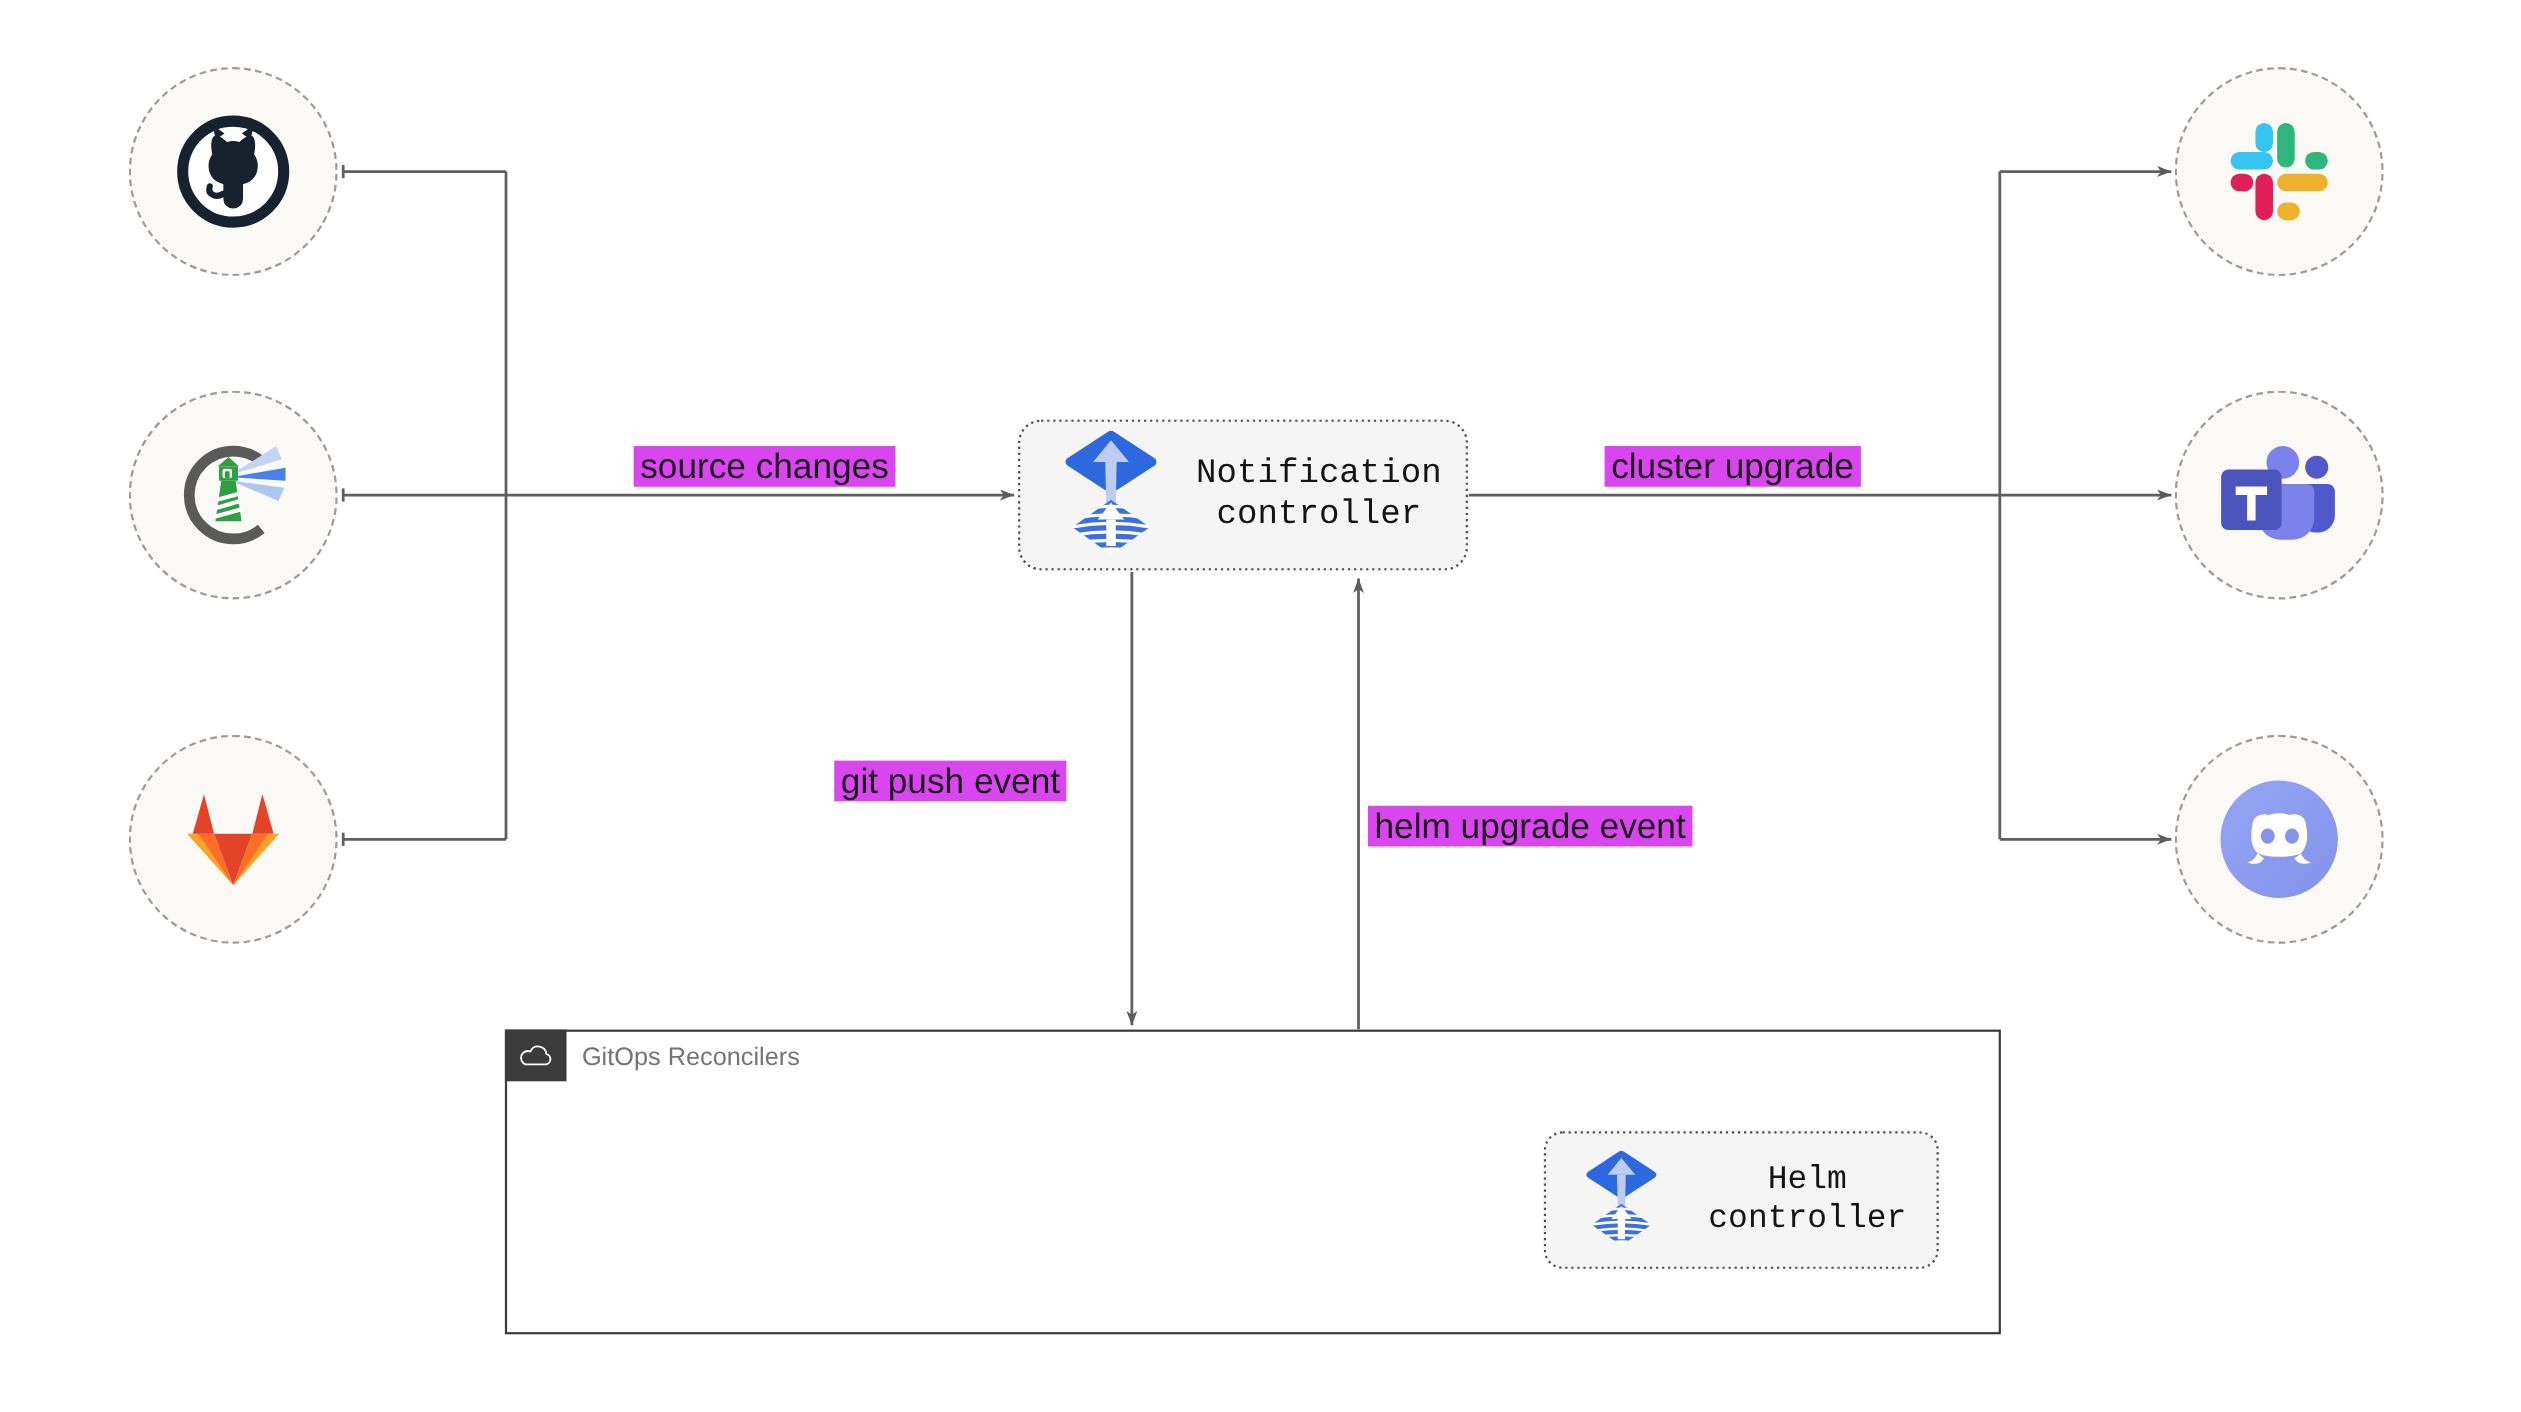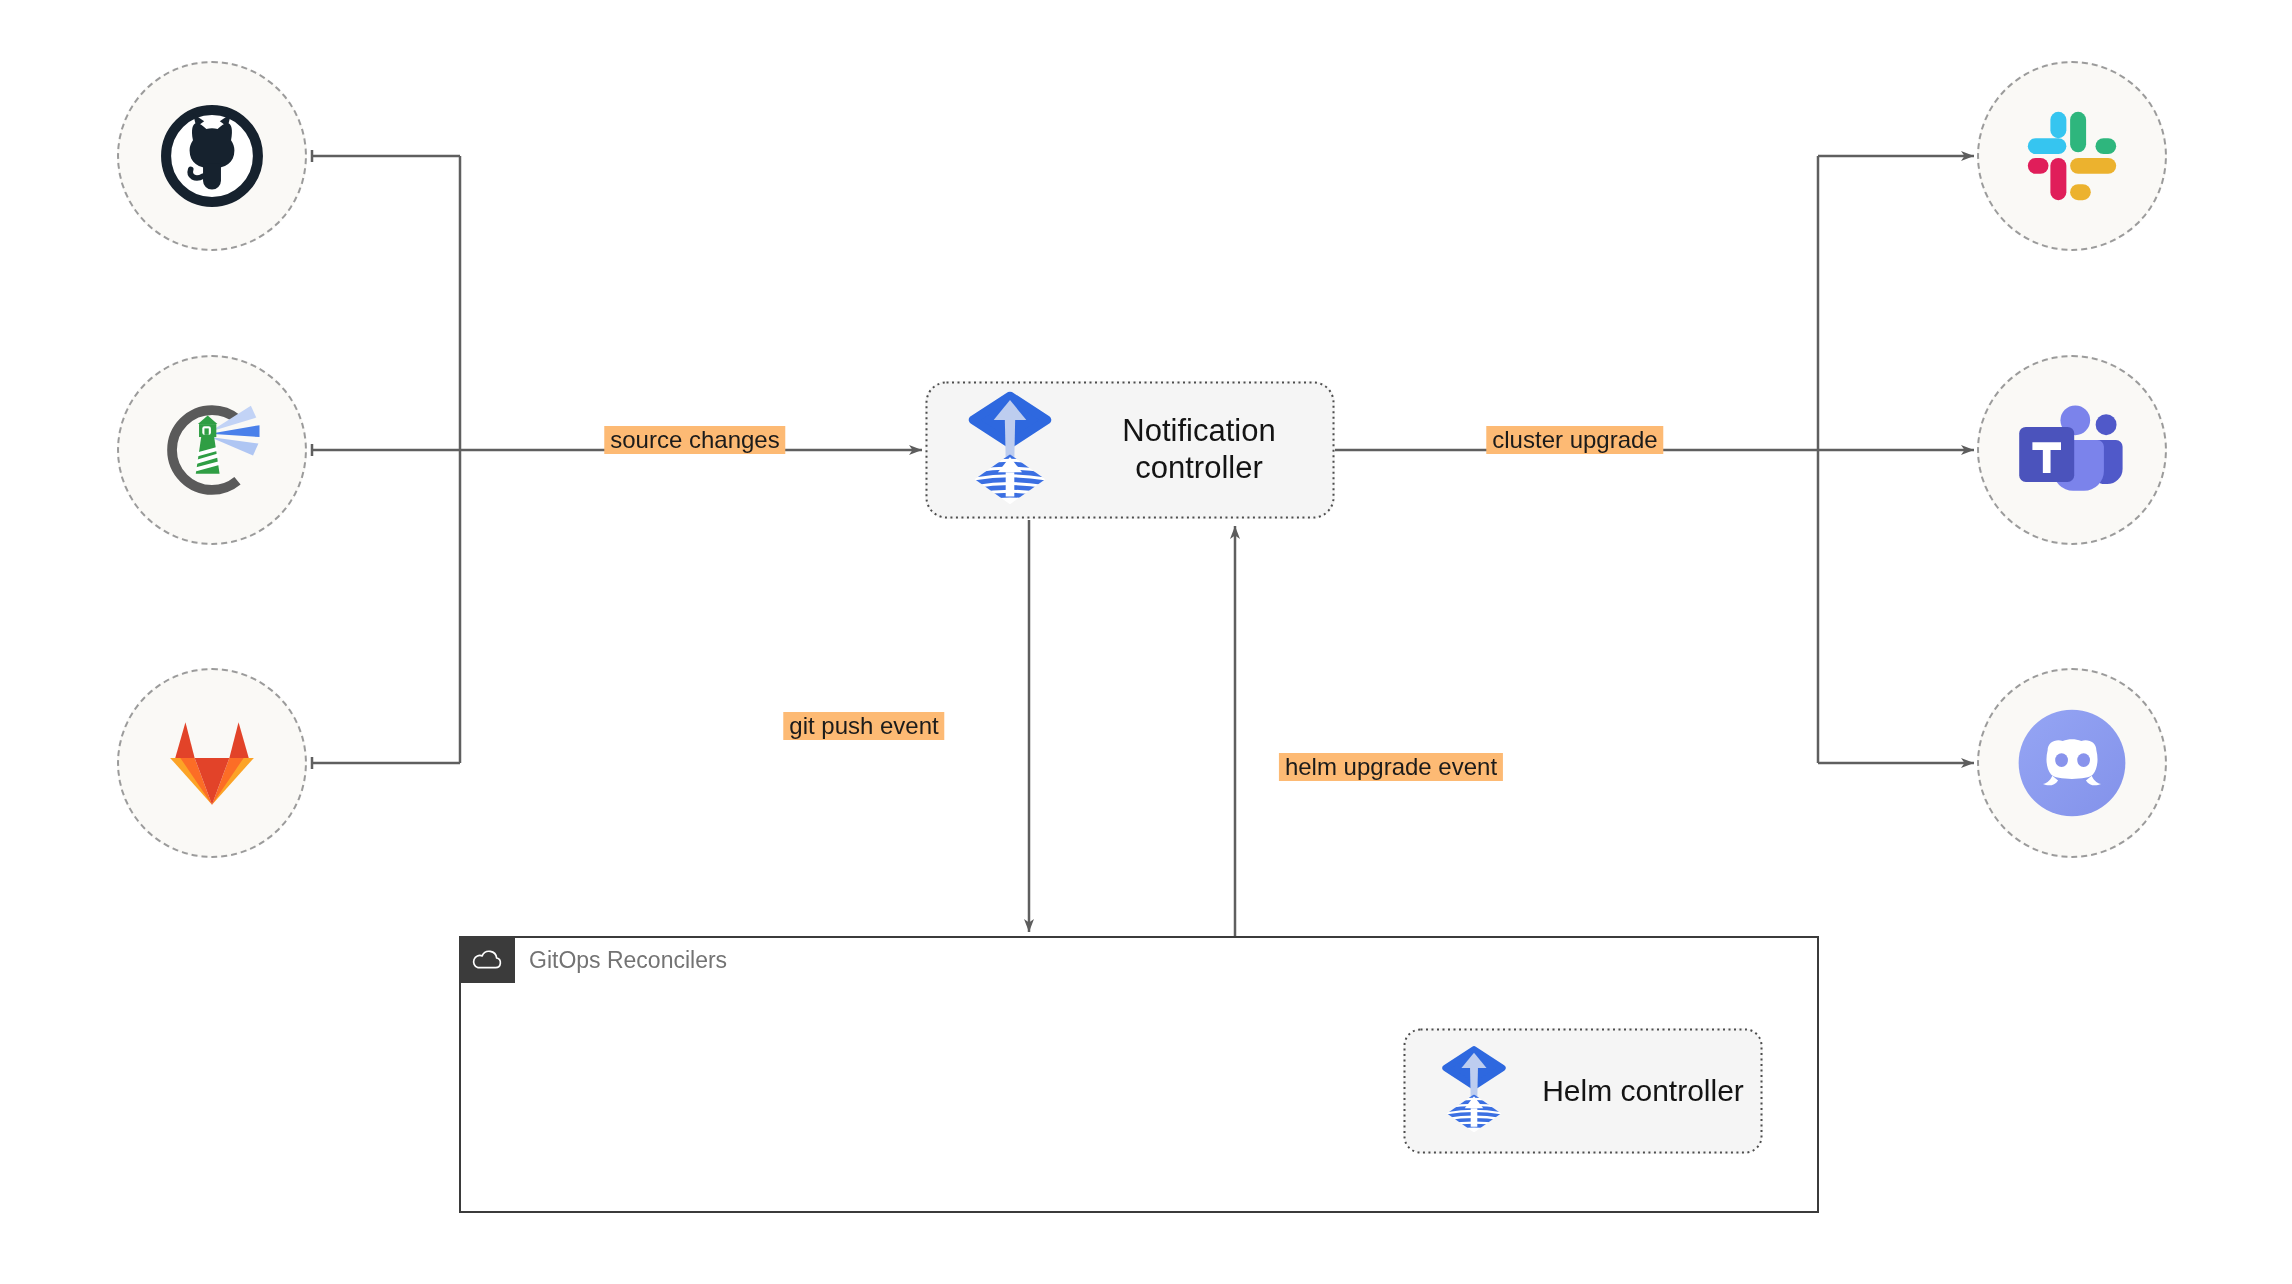--- a/index.html
+++ b/index.html
@@ -12,27 +12,27 @@
     position:absolute;width:190px;height:190px;border-radius:50%;
     background:#faf9f6;border:2px dashed #9b9b9b;box-sizing:border-box;
     display:flex;align-items:center;justify-content:center;
   }
   .box-node{
     position:absolute;background:#f5f5f5;border-radius:22px;box-sizing:border-box;
   }
   .box-node svg.box-border{position:absolute;left:0;top:0;width:100%;height:100%;}
   .node-label{
     position:absolute;display:flex;align-items:center;justify-content:center;
-    text-align:center;line-height:1.18;color:#141414;
+    text-align:center;line-height:1.18;color:#141414;font-family:Liberation Mono, monospace;
   }
   .notif-label{left:150px;right:12px;top:0;bottom:0;font-size:31px;}
   .ctrl-label{left:128px;right:8px;top:0;bottom:0;font-size:30px;}
   .edge-label{
     position:absolute;transform:translate(-50%,-50%);white-space:nowrap;
-    font-size:24px;color:#1b1b1b;background:#fdba74;padding:0 6px;margin-top:16px;
+    font-size:32px;color:#1b1b1b;background:#d946ef;padding:0 6px;
   }
   .flux-icon-wrap{position:absolute;display:flex;align-items:center;justify-content:center;}
   .group-box{
     position:absolute;left:459px;top:936px;width:1360px;height:277px;
     border:2px solid #3b3b3b;box-sizing:border-box;background:#ffffff;
   }
   .group-tab{
     position:absolute;left:459px;top:936px;width:56px;height:47px;background:#3b3b3b;
     display:flex;align-items:center;justify-content:center;
   }

